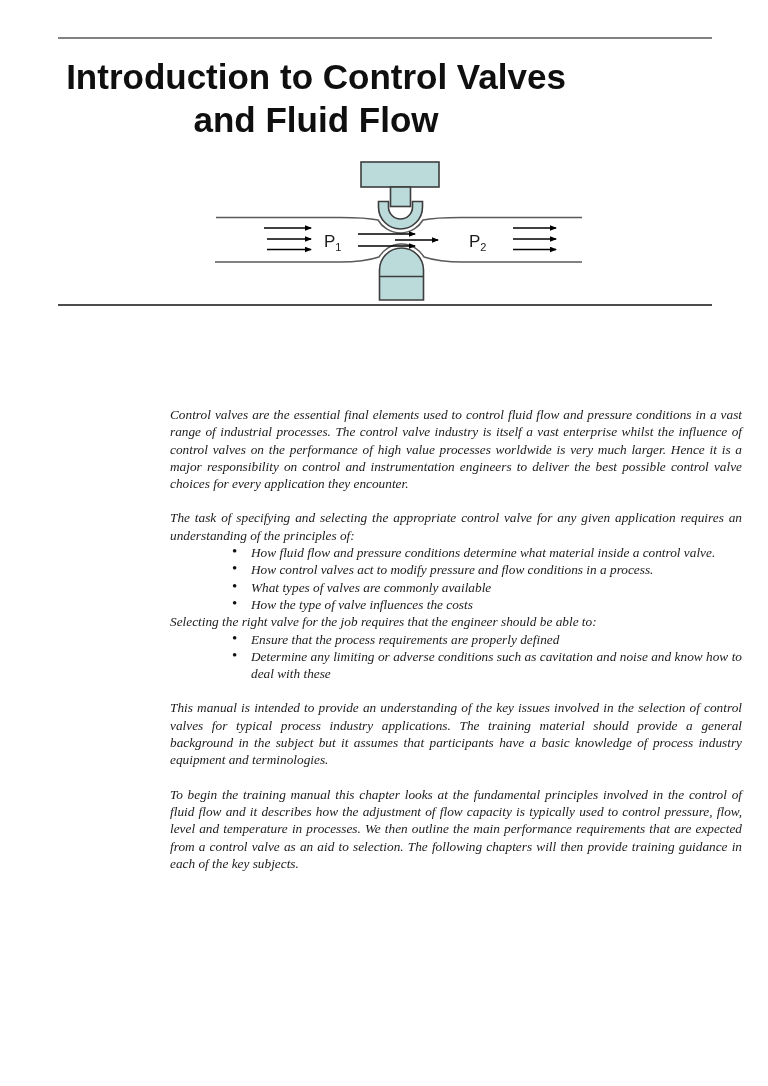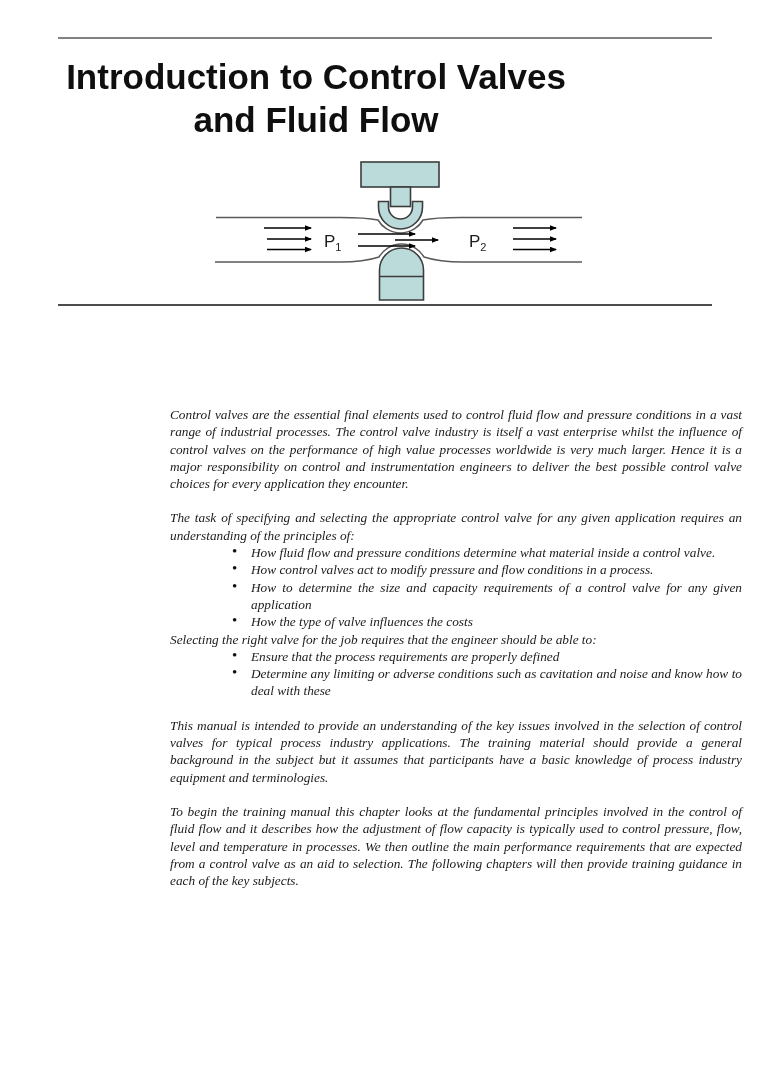--- a/index.html
+++ b/index.html
@@ -139,21 +139,21 @@
   <div class="rule-bottom"></div>
 
   <div class="content">
     <p>Control valves are the essential final elements used to control fluid flow and pressure conditions in a vast range of industrial processes. The control valve industry is itself a vast enterprise whilst the influence of control valves on the performance of high value processes worldwide is very much larger. Hence it is a major responsibility on control and instrumentation engineers to deliver the best possible control valve choices for every application they encounter.</p>
 
     <p class="spaced">The task of specifying and selecting the appropriate control valve for any given application requires an understanding of the principles of:</p>
 
     <ul>
       <li>How fluid flow and pressure conditions determine what material inside a control valve.</li>
       <li>How control valves act to modify pressure and flow conditions in a process.</li>
-      <li>How to determine the size and capacity requirements of a control valve for any given application</li>
+      <li>What types of valves are commonly available</li>
       <li>How the type of valve influences the costs</li>
     </ul>
 
     <p>Selecting the right valve for the job requires that the engineer should be able to:</p>
 
     <ul>
       <li>Ensure that the process requirements are properly defined</li>
       <li>Determine any limiting or adverse conditions such as cavitation and noise and know how to deal with these</li>
     </ul>
 

